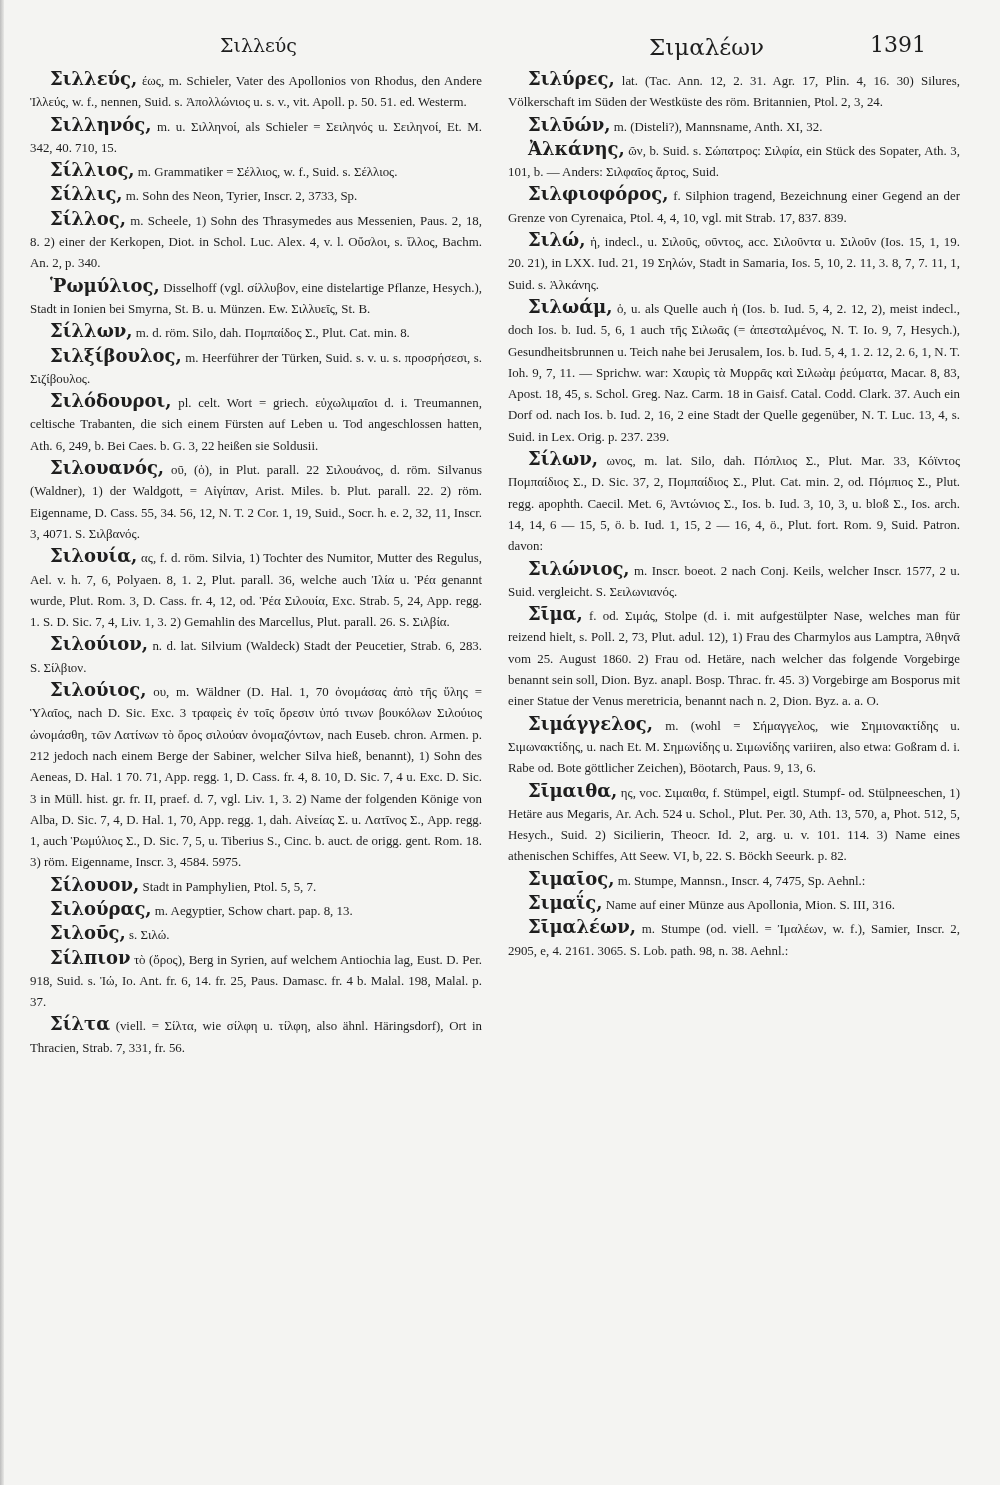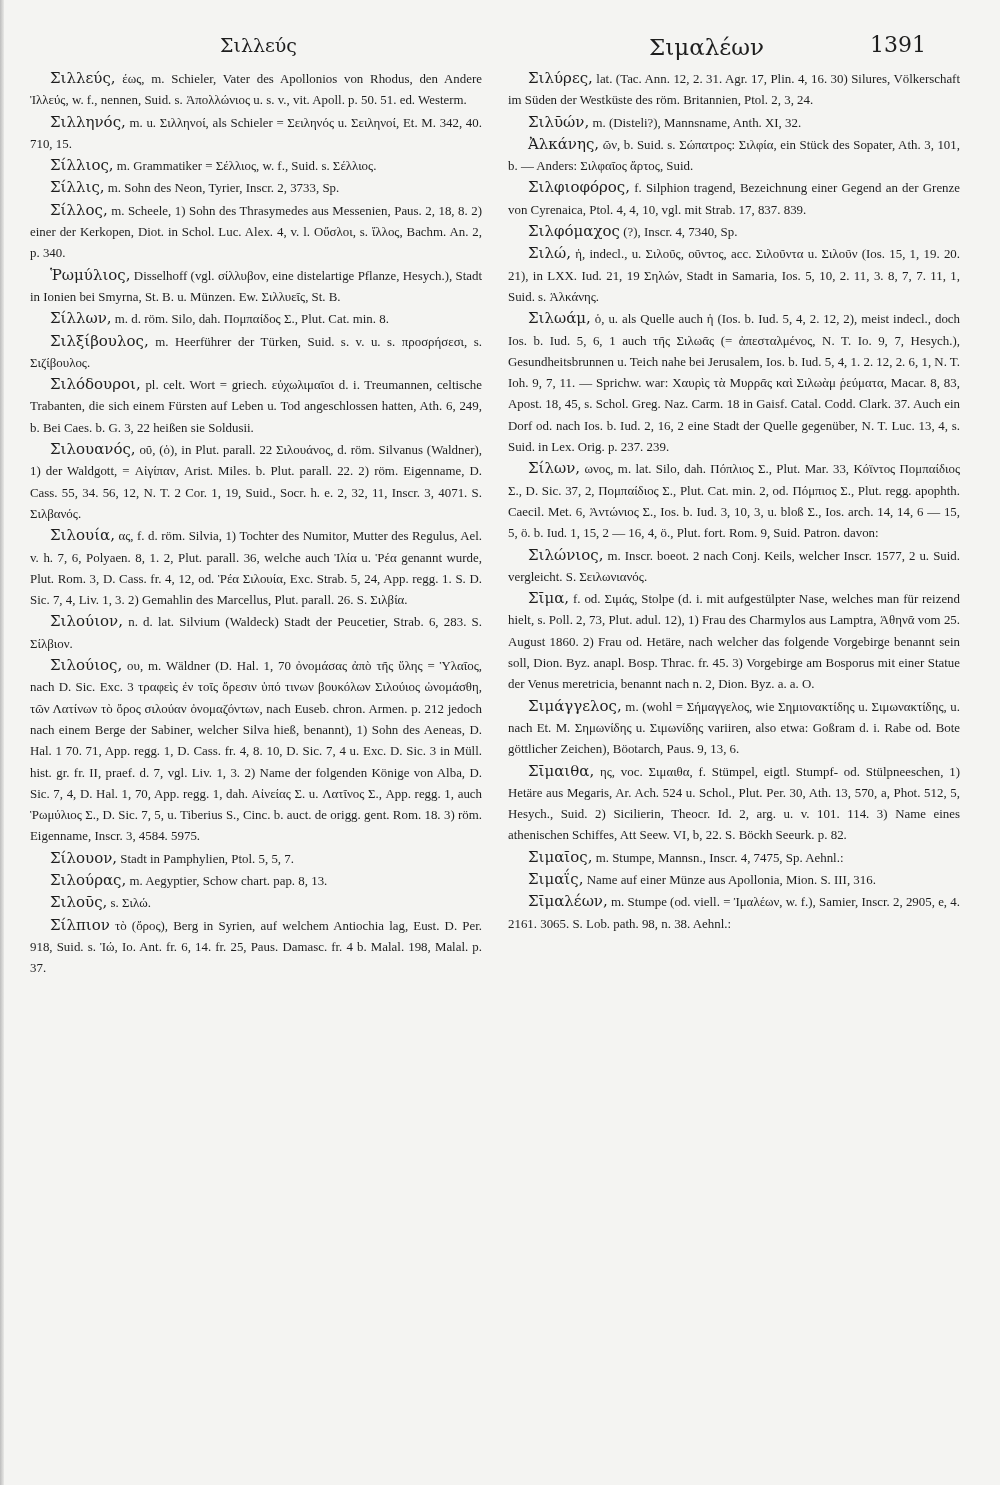--- a/index.html
+++ b/index.html
@@ -24,21 +24,21 @@
   .header .page-no { position: absolute; left: 870px; top: 4px; font-size: 22px; }
   .col {
     position: absolute; top: 68px; width: 452px;
     font-size: 12.9px; line-height: 21.3px;
     text-align: justify;
     font-family: "Liberation Serif", serif;
   }
   .col.left { left: 30px; }
   .col.right { left: 508px; }
   .entry { margin: 0; text-indent: 20px; hyphens: auto; }
-  .entry .lemma { font-weight: normal; font-family: "DejaVu Serif", serif; font-size: 15px; }
+  .entry .lemma { font-weight: bold; font-family: "DejaVu Serif", serif; font-size: 18px; }
   .entry .body { }
 </style>
 </head>
 <body>
 
 <div class="left-edge"></div>
 
 <div class="header">
   <span class="hw-left">Σιλλεύς</span>
   <span class="hw-right">Σιμαλέων</span>
@@ -56,27 +56,27 @@
     <p class="entry"><span class="lemma">Σιλξίβουλος,</span><span class="body"> m. Heerführer der Türken, Suid. s. v. u. s. προσρήσεσι, s. Σιζίβουλος.</span></p>
     <p class="entry"><span class="lemma">Σιλόδουροι,</span><span class="body"> pl. celt. Wort = griech. εὐχωλιμαῖοι d. i. Treumannen, celtische Trabanten, die sich einem Fürsten auf Leben u. Tod angeschlossen hatten, Ath. 6, 249, b. Bei Caes. b. G. 3, 22 heißen sie Soldusii.</span></p>
     <p class="entry"><span class="lemma">Σιλουανός,</span><span class="body"> οῦ, (ὁ), in Plut. parall. 22 Σιλουάνος, d. röm. Silvanus (Waldner), 1) der Waldgott, = Αἰγίπαν, Arist. Miles. b. Plut. parall. 22. 2) röm. Eigenname, D. Cass. 55, 34. 56, 12, N. T. 2 Cor. 1, 19, Suid., Socr. h. e. 2, 32, 11, Inscr. 3, 4071. S. Σιλβανός.</span></p>
     <p class="entry"><span class="lemma">Σιλουία,</span><span class="body"> ας, f. d. röm. Silvia, 1) Tochter des Numitor, Mutter des Regulus, Ael. v. h. 7, 6, Polyaen. 8, 1. 2, Plut. parall. 36, welche auch Ἰλία u. Ῥέα genannt wurde, Plut. Rom. 3, D. Cass. fr. 4, 12, od. Ῥέα Σιλουία, Exc. Strab. 5, 24, App. regg. 1. S. D. Sic. 7, 4, Liv. 1, 3. 2) Gemahlin des Marcellus, Plut. parall. 26. S. Σιλβία.</span></p>
     <p class="entry"><span class="lemma">Σιλούιον,</span><span class="body"> n. d. lat. Silvium (Waldeck) Stadt der Peucetier, Strab. 6, 283. S. Σίλβιον.</span></p>
     <p class="entry"><span class="lemma">Σιλούιος,</span><span class="body"> ου, m. Wäldner (D. Hal. 1, 70 ὀνομάσας ἀπὸ τῆς ὕλης = Ὑλαῖος, nach D. Sic. Exc. 3 τραφεὶς ἐν τοῖς ὄρεσιν ὑπό τινων βουκόλων Σιλούιος ὠνομάσθη, τῶν Λατίνων τὸ ὄρος σιλούαν ὀνομαζόντων, nach Euseb. chron. Armen. p. 212 jedoch nach einem Berge der Sabiner, welcher Silva hieß, benannt), 1) Sohn des Aeneas, D. Hal. 1 70. 71, App. regg. 1, D. Cass. fr. 4, 8. 10, D. Sic. 7, 4 u. Exc. D. Sic. 3 in Müll. hist. gr. fr. II, praef. d. 7, vgl. Liv. 1, 3. 2) Name der folgenden Könige von Alba, D. Sic. 7, 4, D. Hal. 1, 70, App. regg. 1, dah. Αἰνείας Σ. u. Λατῖνος Σ., App. regg. 1, auch Ῥωμύλιος Σ., D. Sic. 7, 5, u. Tiberius S., Cinc. b. auct. de origg. gent. Rom. 18. 3) röm. Eigenname, Inscr. 3, 4584. 5975.</span></p>
     <p class="entry"><span class="lemma">Σίλουον,</span><span class="body"> Stadt in Pamphylien, Ptol. 5, 5, 7.</span></p>
     <p class="entry"><span class="lemma">Σιλούρας,</span><span class="body"> m. Aegyptier, Schow chart. pap. 8, 13.</span></p>
     <p class="entry"><span class="lemma">Σιλοῦς,</span><span class="body"> s. Σιλώ.</span></p>
     <p class="entry"><span class="lemma">Σίλπιον</span><span class="body"> τὸ (ὄρος), Berg in Syrien, auf welchem Antiochia lag, Eust. D. Per. 918, Suid. s. Ἰώ, Io. Ant. fr. 6, 14. fr. 25, Paus. Damasc. fr. 4 b. Malal. 198, Malal. p. 37.</span></p>
+    <p class="entry"><span class="lemma">Σίλτα</span><span class="body"> (viell. = Σίλτα, wie σίλφη u. τίλφη, also ähnl. Häringsdorf), Ort in Thracien, Strab. 7, 331, fr. 56.</span></p>
   </div>
 <div class="col right" id="col-right">
     <p class="entry"><span class="lemma">Σιλύρες,</span><span class="body"> lat. (Tac. Ann. 12, 2. 31. Agr. 17, Plin. 4, 16. 30) Silures, Völkerschaft im Süden der Westküste des röm. Britannien, Ptol. 2, 3, 24.</span></p>
     <p class="entry"><span class="lemma">Σιλῦών,</span><span class="body"> m. (Disteli?), Mannsname, Anth. XI, 32.</span></p>
     <p class="entry"><span class="lemma">Ἀλκάνης,</span><span class="body"> ῶν, b. Suid. s. Σώπατρος: Σιλφία, ein Stück des Sopater, Ath. 3, 101, b. — Anders: Σιλφαῖος ἄρτος, Suid.</span></p>
     <p class="entry"><span class="lemma">Σιλφιοφόρος,</span><span class="body"> f. Silphion tragend, Bezeichnung einer Gegend an der Grenze von Cyrenaica, Ptol. 4, 4, 10, vgl. mit Strab. 17, 837. 839.</span></p>
-    <p class="entry"><span class="lemma">Σιλφόμαχος</span><span class="body"> (?), Inscr. 4, 7340, Sp.</span></p>
     <p class="entry"><span class="lemma">Σιλώ,</span><span class="body"> ἡ, indecl., u. Σιλοῦς, οῦντος, acc. Σιλοῦντα u. Σιλοῦν (Ios. 15, 1, 19. 20. 21), in LXX. Iud. 21, 19 Σηλών, Stadt in Samaria, Ios. 5, 10, 2. 11, 3. 8, 7, 7. 11, 1, Suid. s. Ἀλκάνης.</span></p>
     <p class="entry"><span class="lemma">Σιλωάμ,</span><span class="body"> ὁ, u. als Quelle auch ἡ (Ios. b. Iud. 5, 4, 2. 12, 2), meist indecl., doch Ios. b. Iud. 5, 6, 1 auch τῆς Σιλωᾶς (= ἀπεσταλμένος, N. T. Io. 9, 7, Hesych.), Gesundheitsbrunnen u. Teich nahe bei Jerusalem, Ios. b. Iud. 5, 4, 1. 2. 12, 2. 6, 1, N. T. Ioh. 9, 7, 11. — Sprichw. war: Χαυρὶς τὰ Μυρρᾶς καὶ Σιλωὰμ ῥεύματα, Macar. 8, 83, Apost. 18, 45, s. Schol. Greg. Naz. Carm. 18 in Gaisf. Catal. Codd. Clark. 37. Auch ein Dorf od. nach Ios. b. Iud. 2, 16, 2 eine Stadt der Quelle gegenüber, N. T. Luc. 13, 4, s. Suid. in Lex. Orig. p. 237. 239.</span></p>
     <p class="entry"><span class="lemma">Σίλων,</span><span class="body"> ωνος, m. lat. Silo, dah. Πόπλιος Σ., Plut. Mar. 33, Κόϊντος Πομπαίδιος Σ., D. Sic. 37, 2, Πομπαίδιος Σ., Plut. Cat. min. 2, od. Πόμπιος Σ., Plut. regg. apophth. Caecil. Met. 6, Ἀντώνιος Σ., Ios. b. Iud. 3, 10, 3, u. bloß Σ., Ios. arch. 14, 14, 6 — 15, 5, ö. b. Iud. 1, 15, 2 — 16, 4, ö., Plut. fort. Rom. 9, Suid. Patron. davon:</span></p>
     <p class="entry"><span class="lemma">Σιλώνιος,</span><span class="body"> m. Inscr. boeot. 2 nach Conj. Keils, welcher Inscr. 1577, 2 u. Suid. vergleicht. S. Σειλωνιανός.</span></p>
     <p class="entry"><span class="lemma">Σῖμα,</span><span class="body"> f. od. Σιμάς, Stolpe (d. i. mit aufgestülpter Nase, welches man für reizend hielt, s. Poll. 2, 73, Plut. adul. 12), 1) Frau des Charmylos aus Lamptra, Ἀθηνᾶ vom 25. August 1860. 2) Frau od. Hetäre, nach welcher das folgende Vorgebirge benannt sein soll, Dion. Byz. anapl. Bosp. Thrac. fr. 45. 3) Vorgebirge am Bosporus mit einer Statue der Venus meretricia, benannt nach n. 2, Dion. Byz. a. a. O.</span></p>
     <p class="entry"><span class="lemma">Σιμάγγελος,</span><span class="body"> m. (wohl = Σήμαγγελος, wie Σημιονακτίδης u. Σιμωνακτίδης, u. nach Et. M. Σημωνίδης u. Σιμωνίδης variiren, also etwa: Goßram d. i. Rabe od. Bote göttlicher Zeichen), Böotarch, Paus. 9, 13, 6.</span></p>
     <p class="entry"><span class="lemma">Σῖμαιθα,</span><span class="body"> ης, voc. Σιμαιθα, f. Stümpel, eigtl. Stumpf- od. Stülpneeschen, 1) Hetäre aus Megaris, Ar. Ach. 524 u. Schol., Plut. Per. 30, Ath. 13, 570, a, Phot. 512, 5, Hesych., Suid. 2) Sicilierin, Theocr. Id. 2, arg. u. v. 101. 114. 3) Name eines athenischen Schiffes, Att Seew. VI, b, 22. S. Böckh Seeurk. p. 82.</span></p>
     <p class="entry"><span class="lemma">Σιμαῖος,</span><span class="body"> m. Stumpe, Mannsn., Inscr. 4, 7475, Sp. Aehnl.:</span></p>
     <p class="entry"><span class="lemma">Σιμαΐς,</span><span class="body"> Name auf einer Münze aus Apollonia, Mion. S. III, 316.</span></p>
     <p class="entry"><span class="lemma">Σῖμαλέων,</span><span class="body"> m. Stumpe (od. viell. = Ἰμαλέων, w. f.), Samier, Inscr. 2, 2905, e, 4. 2161. 3065. S. Lob. path. 98, n. 38. Aehnl.:</span></p>

